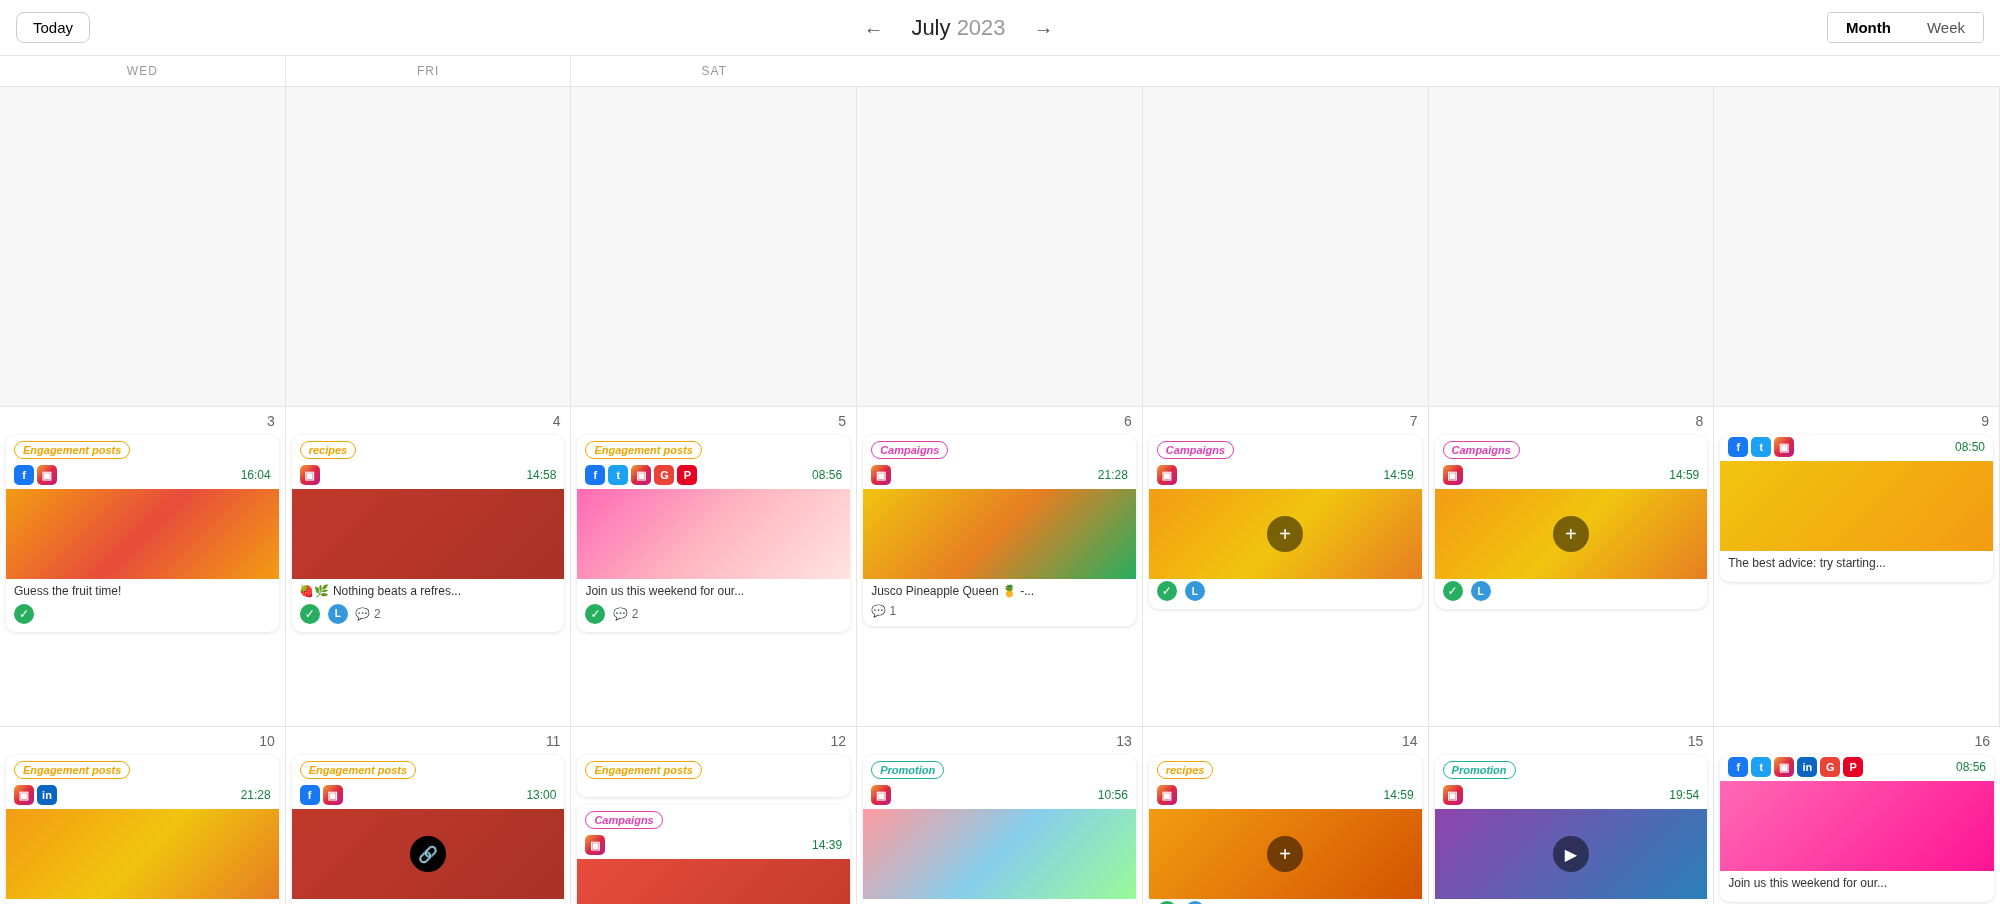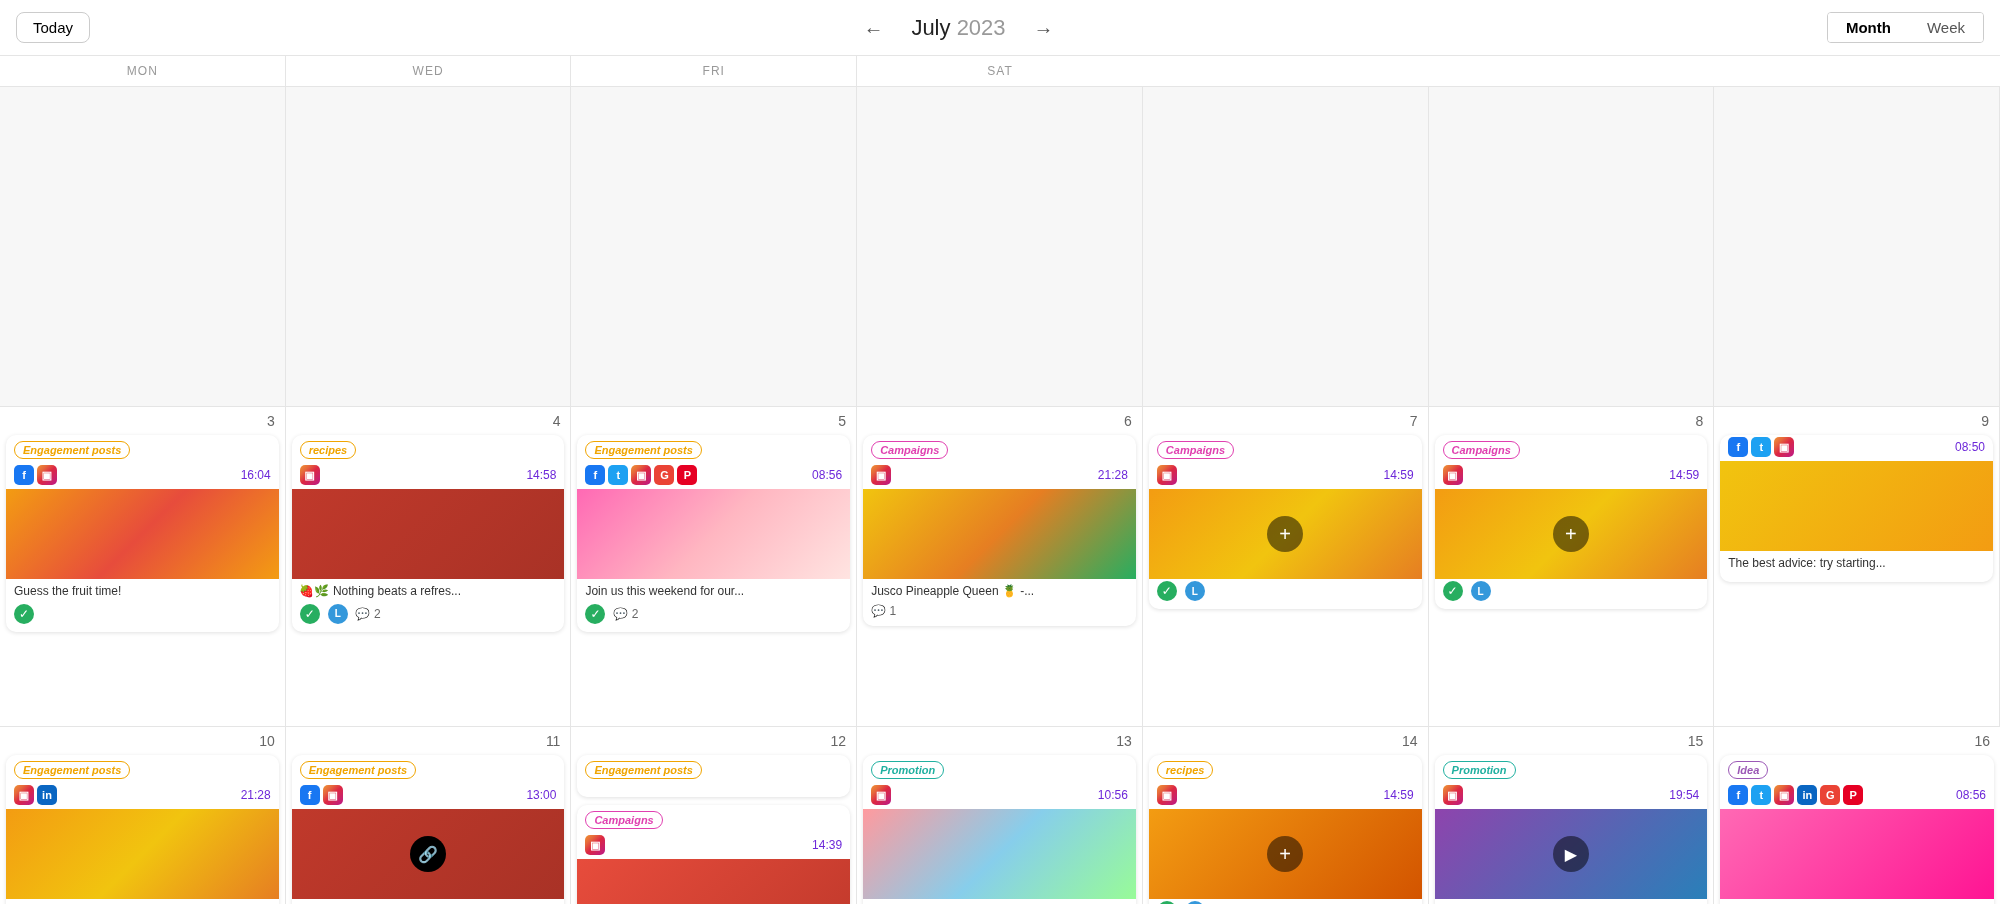--- a/index.html
+++ b/index.html
@@ -145,21 +145,21 @@
       display: flex; align-items: center; justify-content: center;
       font-size: 11px; font-weight: 700; color: #fff;
     }
     .si-fb { background: #1877f2; }
     .si-tw { background: #1da1f2; }
     .si-ig { background: linear-gradient(135deg,#f09433,#e6683c,#dc2743,#cc2366,#bc1888); }
     .si-li { background: #0a66c2; }
     .si-gg { background: #ea4335; }
     .si-pi { background: #e60023; }
 
-    .time-label { font-size: 12px; color: #6d28d9; font-weight: 500; }
+    .time-label { font-size: 12px; color: #15803d; font-weight: 500; }
     .card-img-placeholder {
       width: 100%;
       height: 90px;
       display: flex;
       align-items: center;
       justify-content: center;
       position: relative;
       overflow: hidden;
     }
 
@@ -253,21 +253,20 @@
     <button class="nav-arrow">→</button>
   </div>
 
   <div class="view-toggle">
     <button class="view-btn active">Month</button>
     <button class="view-btn">Week</button>
   </div>
 </div>
 
 <div class="day-headers">
-  <div class="day-header">MON</div>
   <div class="day-header">WED</div>
   <div class="day-header">FRI</div>
   <div class="day-header">SAT</div>
 </div>
 
 <div class="calendar-body" id="calendar-body">
     <div class="day-cell gray-bg"></div>
     <div class="day-cell gray-bg"></div>
     <div class="day-cell gray-bg"></div>
     <div class="day-cell gray-bg"></div>
@@ -537,23 +536,20 @@
     <div class="card-img-placeholder img-iced-drink">
           <div class="play-btn">▶</div>
         </div>
     <div class="card-text">From casual drinks to the su...</div>
 
   </div>
     </div>
     <div class="day-cell">
       <div class="day-number">16</div>
       <div class="post-card">
-    <div class="card-header">
-          <span class="category-badge badge-purple">Idea</span>
-        </div>
     <div class="card-icons-row">
       <div class="social-icons">
             <span class="social-icon si-fb">f</span>
             <span class="social-icon si-tw">t</span>
             <span class="social-icon si-ig">▣</span>
             <span class="social-icon si-li">in</span>
             <span class="social-icon si-gg">G</span>
             <span class="social-icon si-pi">P</span>
           </div>
       <span class="time-label">08:56</span>

